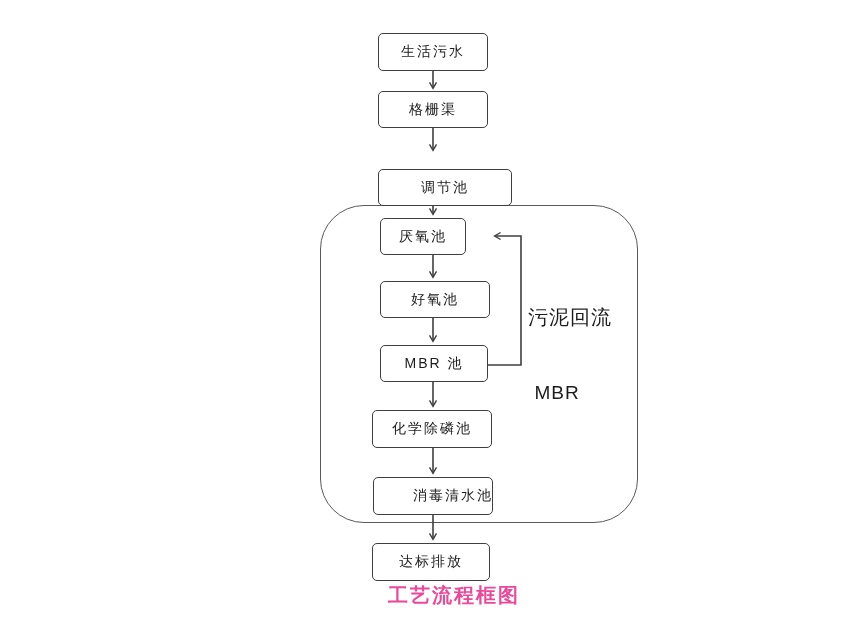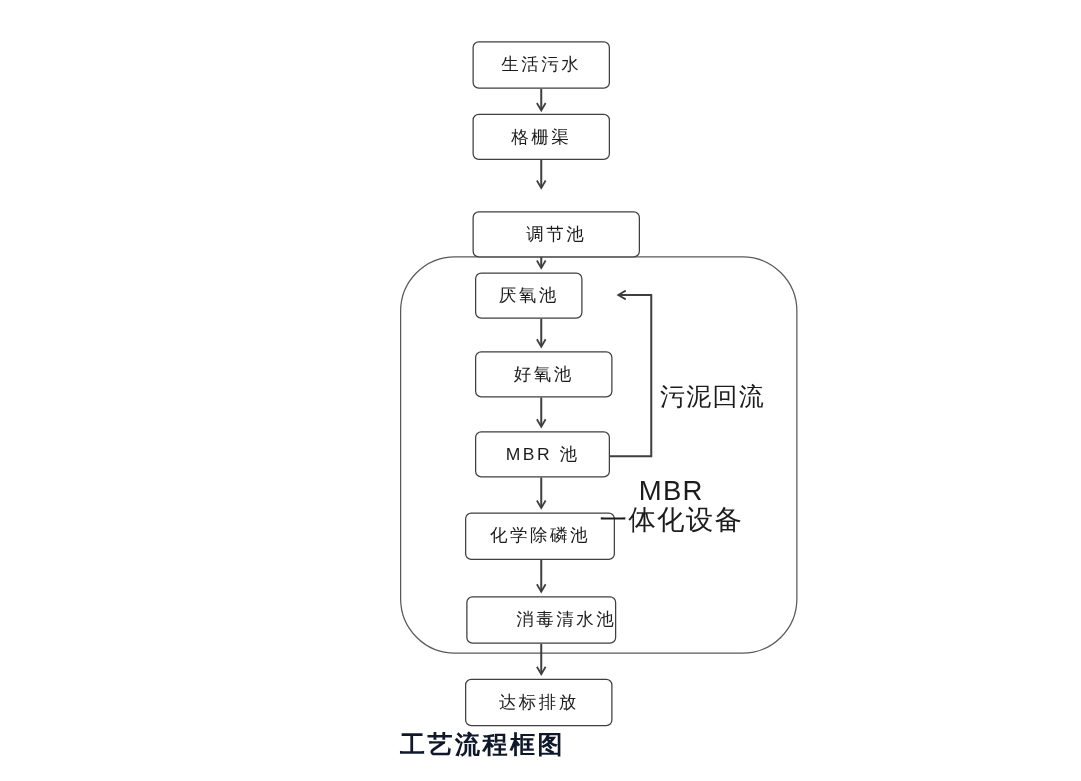--- a/index.html
+++ b/index.html
@@ -59,39 +59,39 @@
   }
   .float-label {
     position: absolute;
     font-size: 20px;
     letter-spacing: 1px;
     color: var(--text);
     white-space: nowrap;
   }
   .mbr-label {
     position: absolute;
-    left: 476px;
+    left: 496px;
     top: 381px;
     width: 122px;
     text-align: center;
-    font-size: 22px;
+    font-size: 19px;
     line-height: 23px;
     letter-spacing: 1px;
     color: var(--text);
   }
   .caption {
     position: absolute;
     left: 320px;
     top: 582px;
     width: 200px;
-    text-align: left;
+    text-align: right;
     font-size: 20px;
     font-weight: bold;
     letter-spacing: 2px;
-    color: #0f172a;
+    color: #ec4899;
   }
 </style>
 </head>
 <body>
 
 <div class="canvas">
 
   <div class="container-box"></div>
 
   <svg class="arrows" viewBox="0 0 865 625">
@@ -136,18 +136,17 @@
     <span>消毒清水池</span>
   </div>
   <div class="node" style="left:372px; top:543px; width:118px; height:38px;">
     <span>达标排放</span>
   </div>
 
   <div class="float-label" style="left:528px; top:304px;">污泥回流</div>
 
   <div class="mbr-label">
     <div>MBR</div>
-    <div>一体化设备</div>
   </div>
 
   <div class="caption">工艺流程框图</div>
 
 </div>
 
 </body></html>

